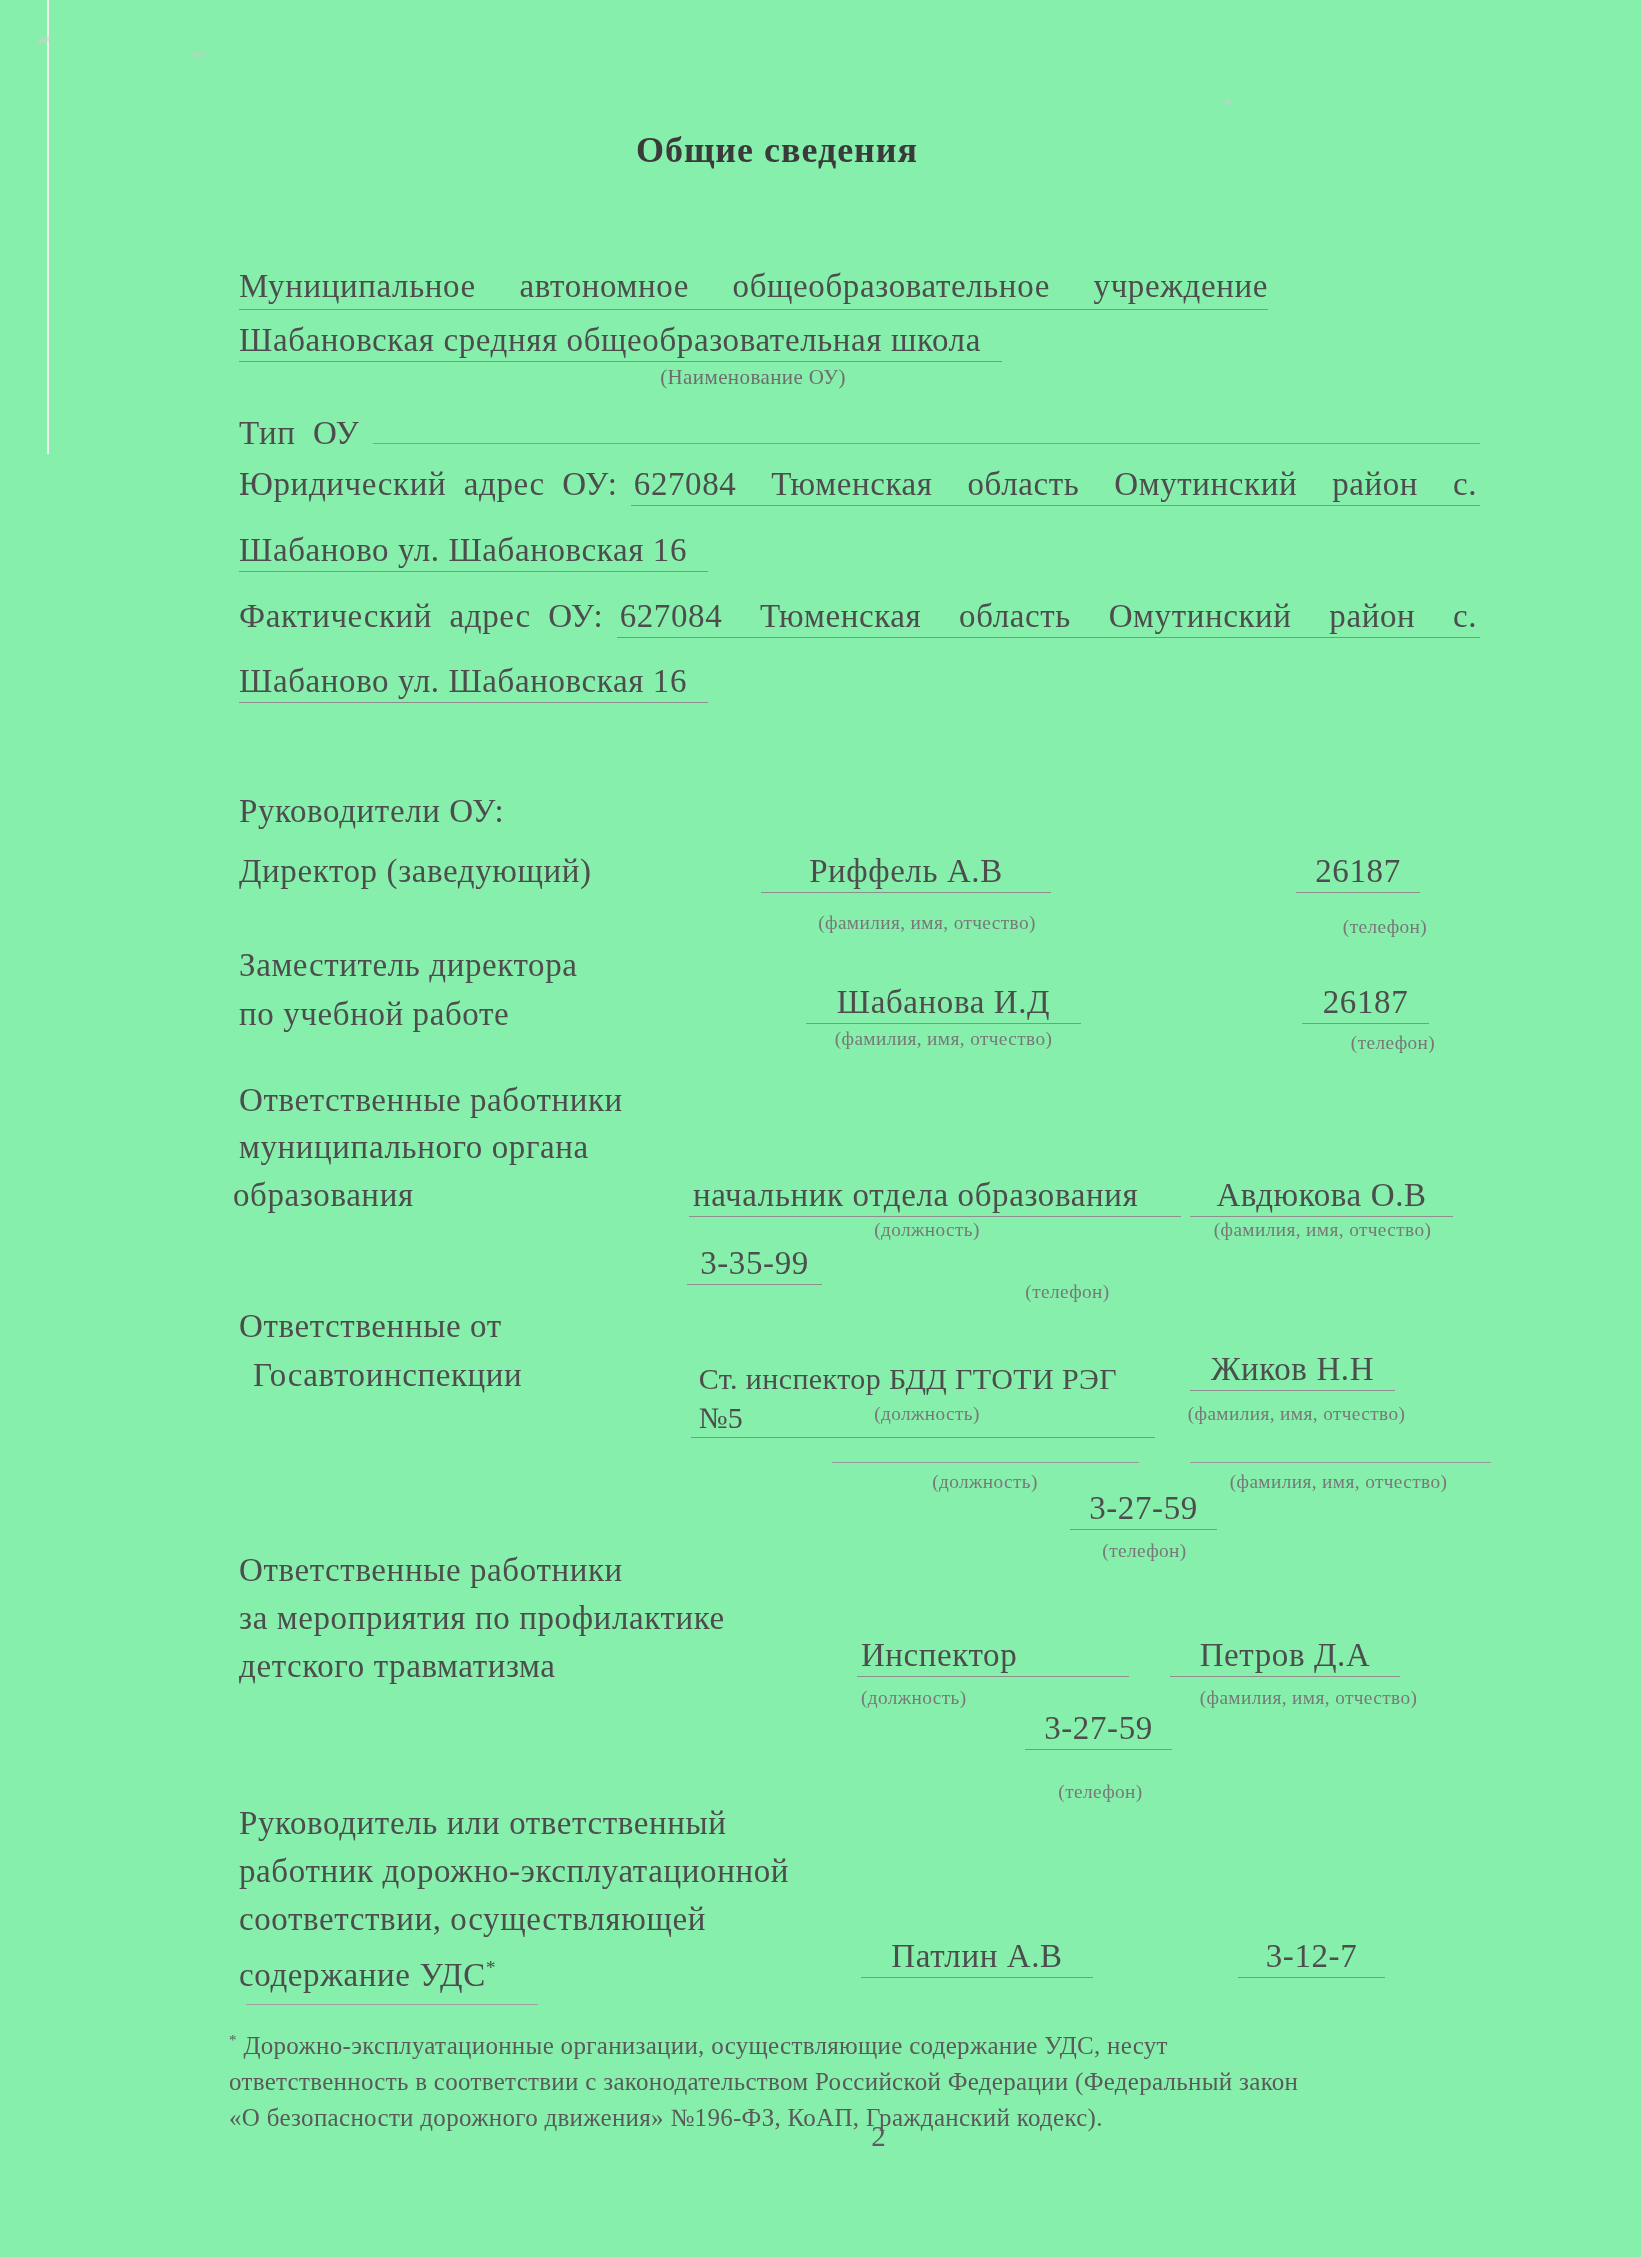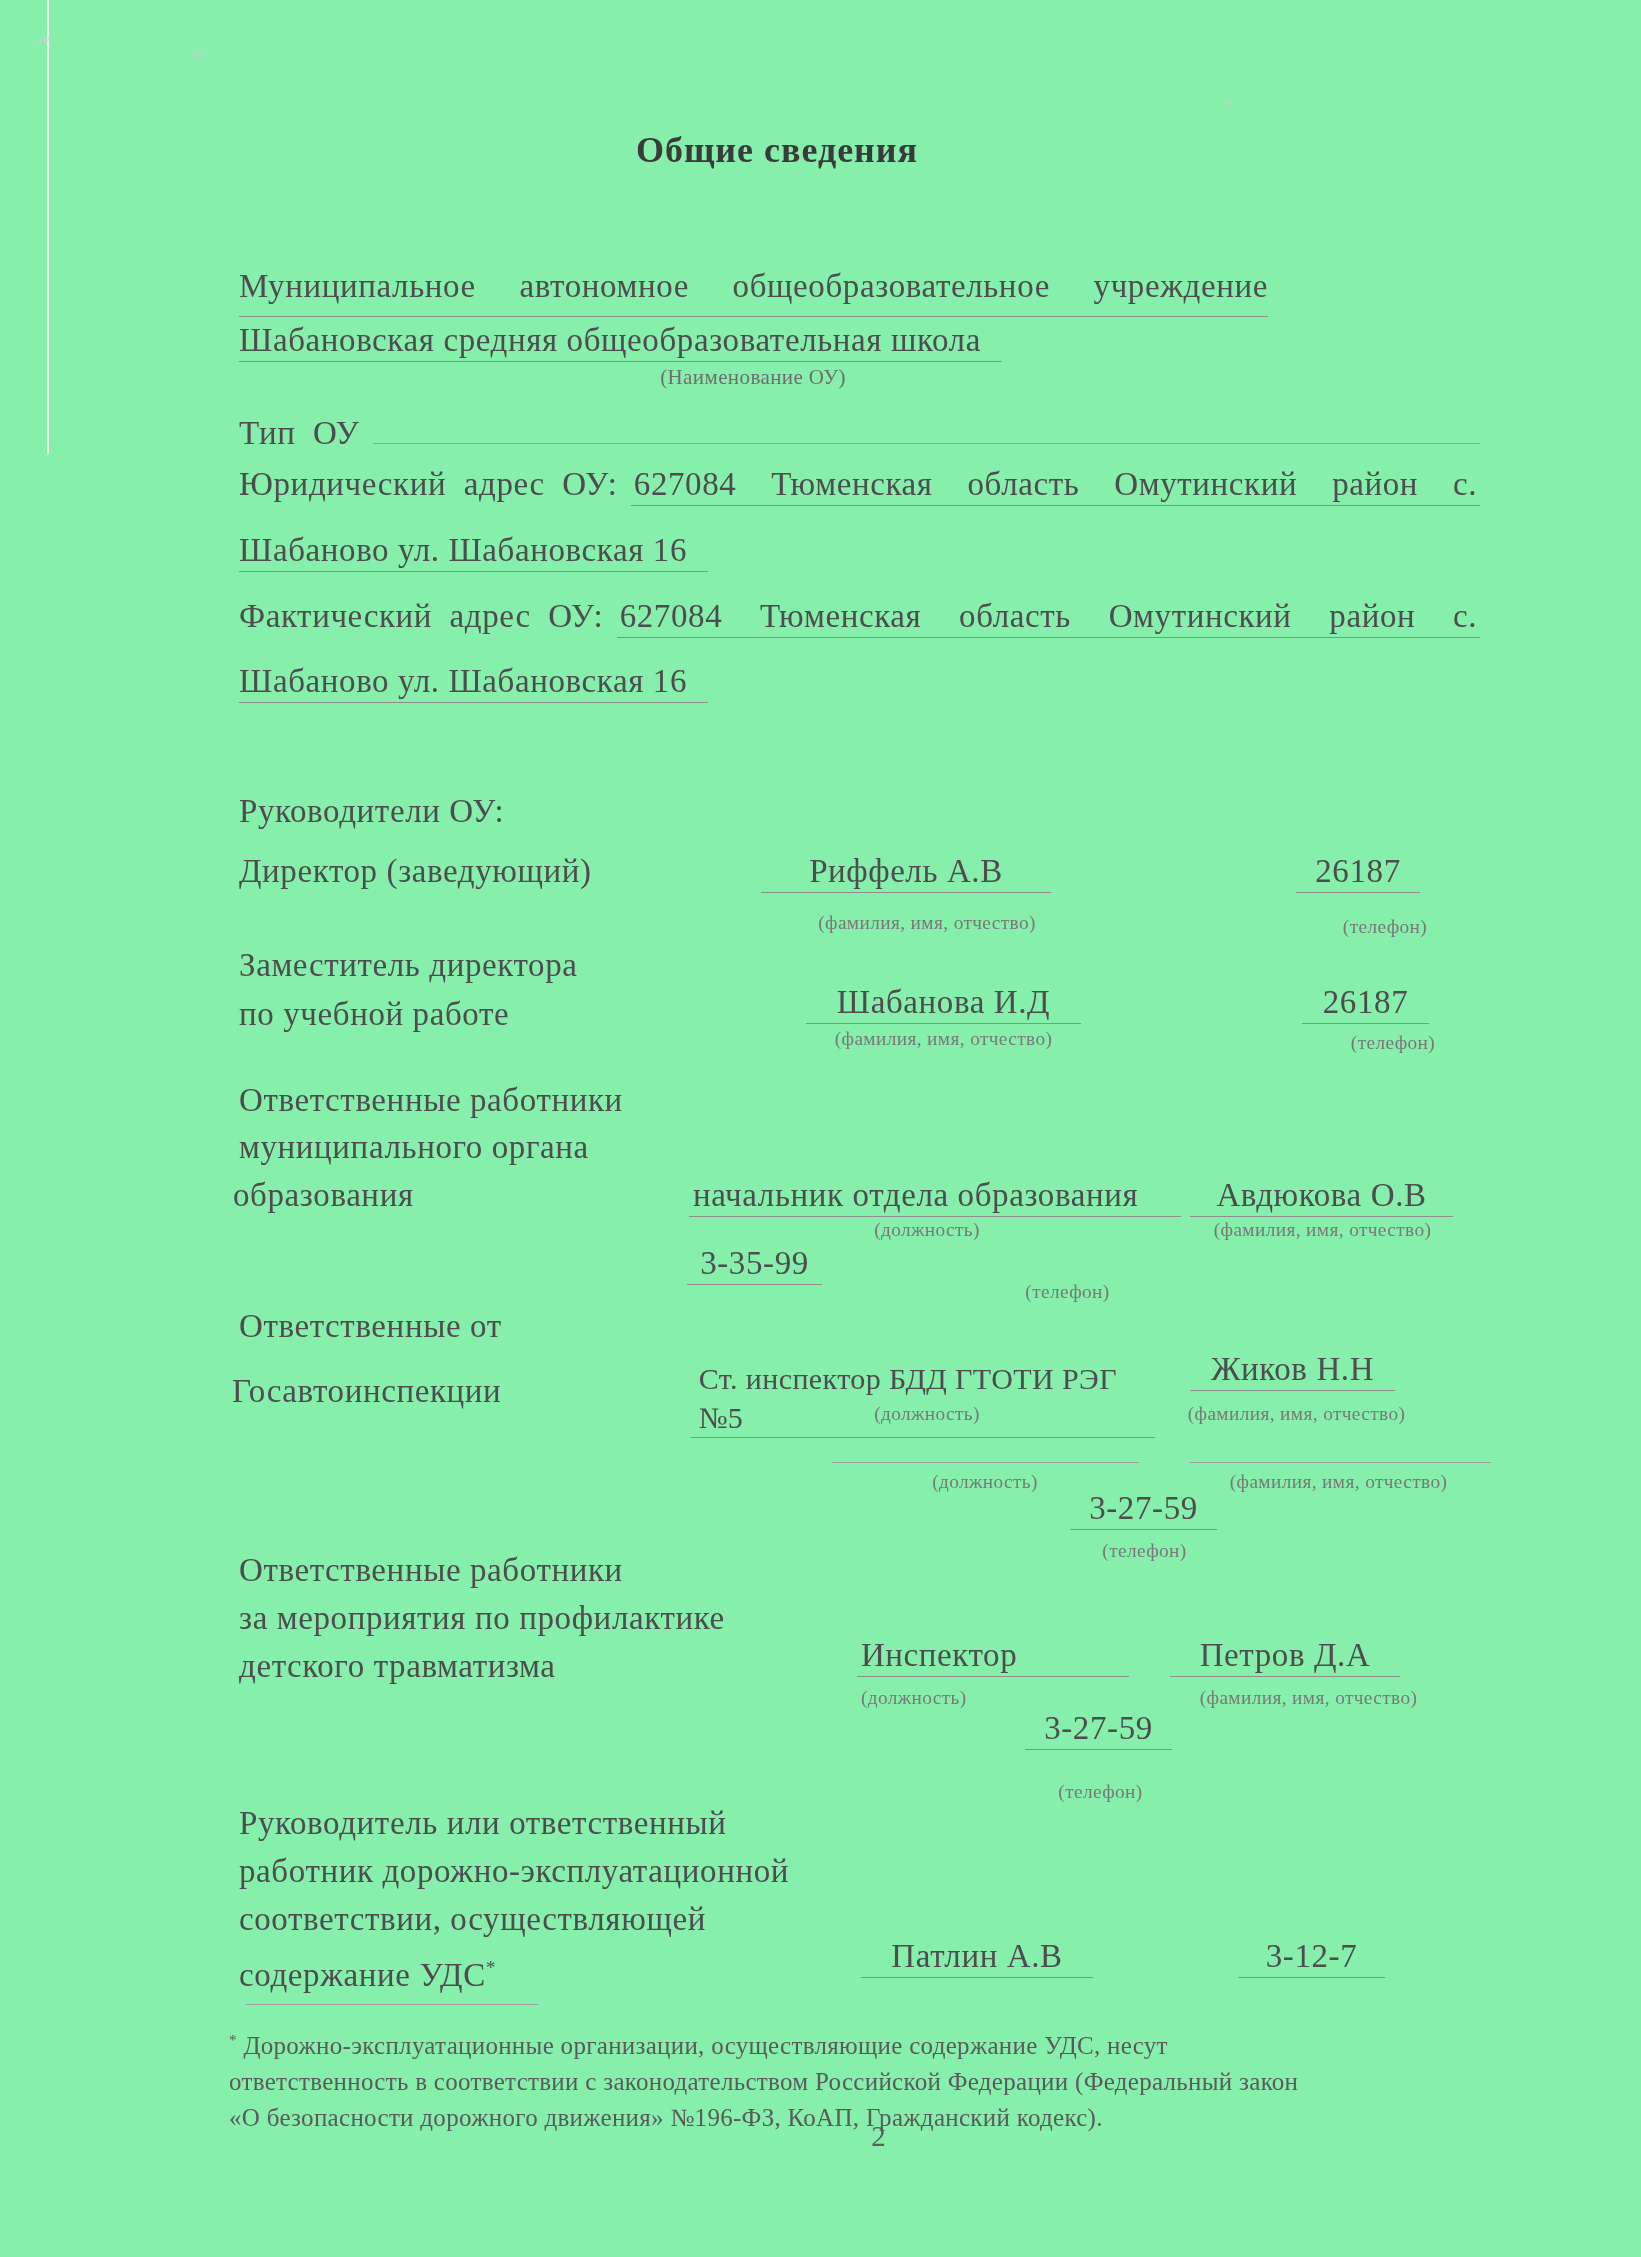--- a/index.html
+++ b/index.html
@@ -16,21 +16,21 @@
   .t{font-size:33px;letter-spacing:0.6px;line-height:42px;}
   .t-sm{font-size:30px;letter-spacing:0.4px;line-height:39px;}
   .title{font-size:36px;font-weight:bold;color:#3a3a3a;letter-spacing:1px;}
   .cap{font-size:19.3px;color:#787878;letter-spacing:0.4px;line-height:23px;}
   .cap-lg{font-size:21px;color:#6e6e6e;letter-spacing:0.4px;}
   .center{text-align:center;}
   .u{border-bottom:1.9px solid #8e8e8e;}
   .jline{display:flex;align-items:baseline;}
   .jlabel{white-space:nowrap;word-spacing:8.7px;margin-right:13.5px;}
   .jvalue{flex:1;border-bottom:1.9px solid #8e8e8e;text-align:justify;text-align-last:justify;padding:0 2.9px;}
-  .jblock{text-align:justify;text-align-last:justify;border-bottom:1.9px solid #8e8e8e;padding-bottom:9px;}
+  .jblock{text-align:justify;text-align-last:justify;border-bottom:1.9px solid #8e8e8e;padding-bottom:2px;}
   .inline-u{display:inline-block;border-bottom:1.9px solid #8e8e8e;padding-right:21px;}
   .blank-line{border-bottom:1.9px solid #9a9a9a;}
   .footnote{font-size:25px;line-height:36px;color:#5a5a5a;letter-spacing:0.3px;}
   .sep{border-top:1.9px solid #a0a0a0;}
   .speck{position:absolute;border-radius:50%;background:#cdcdcb;opacity:.55;}
   .vline{position:absolute;background:#efefec;}
   sup{font-size:60%;}
 </style>
 </head>
 <body>
@@ -90,21 +90,21 @@
   <div class="abs t" style="left:239px;top:1126px;">муниципального органа</div>
   <div class="abs t" style="left:233px;top:1174px;">образования</div>
   <div class="abs t u" style="left:689px;top:1174px;width:488px;padding-left:3.9px;">начальник отдела образования</div>
   <div class="abs t u center" style="left:1190px;top:1174px;width:263px;">Авдюкова О.В</div>
   <div class="abs cap center" style="left:840px;top:1218px;width:174px;">(должность)</div>
   <div class="abs cap center" style="left:1202px;top:1218px;width:241px;">(фамилия, имя, отчество)</div>
   <div class="abs t u center" style="left:687px;top:1242px;width:135px;">3-35-99</div>
   <div class="abs cap center" style="left:1012px;top:1280px;width:111px;">(телефон)</div>
 
   <div class="abs t" style="left:239px;top:1305px;">Ответственные от</div>
-  <div class="abs t" style="left:232px;top:1354px;margin-top:16px;">Госавтоинспекции</div>
+  <div class="abs t" style="left:253px;top:1354px;">Госавтоинспекции</div>
   <div class="abs t-sm u" style="left:691px;top:1359px;width:456px;padding-left:7.7px;">Ст. инспектор БДД ГТОТИ РЭГ №5</div>
   <div class="abs t u center" style="left:1190px;top:1348px;width:205px;">Жиков Н.Н</div>
   <div class="abs cap center" style="left:840px;top:1402px;width:174px;">(должность)</div>
   <div class="abs cap center" style="left:1176px;top:1402px;width:241px;">(фамилия, имя, отчество)</div>
   <div class="abs blank-line" style="left:832px;top:1425px;width:307px;height:37px;"></div>
   <div class="abs blank-line" style="left:1190px;top:1425px;width:301px;height:37px;"></div>
   <div class="abs cap center" style="left:898px;top:1470px;width:174px;">(должность)</div>
   <div class="abs cap center" style="left:1218px;top:1470px;width:241px;">(фамилия, имя, отчество)</div>
   <div class="abs t u center" style="left:1070px;top:1487px;width:147px;">3-27-59</div>
   <div class="abs cap center" style="left:1089px;top:1539px;width:111px;">(телефон)</div>

